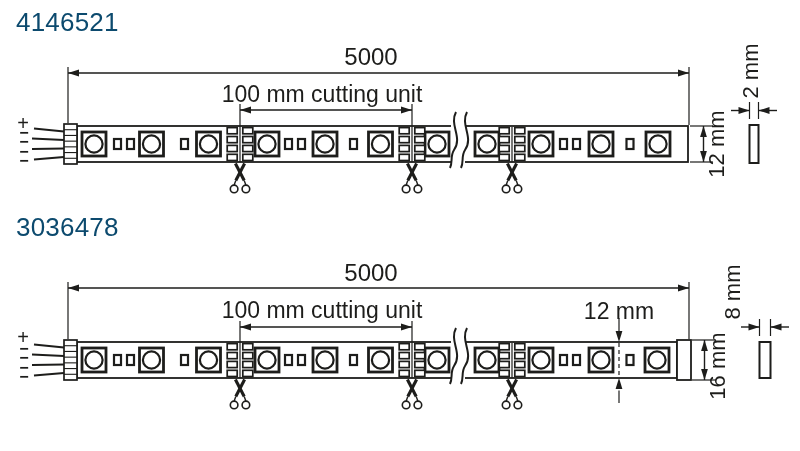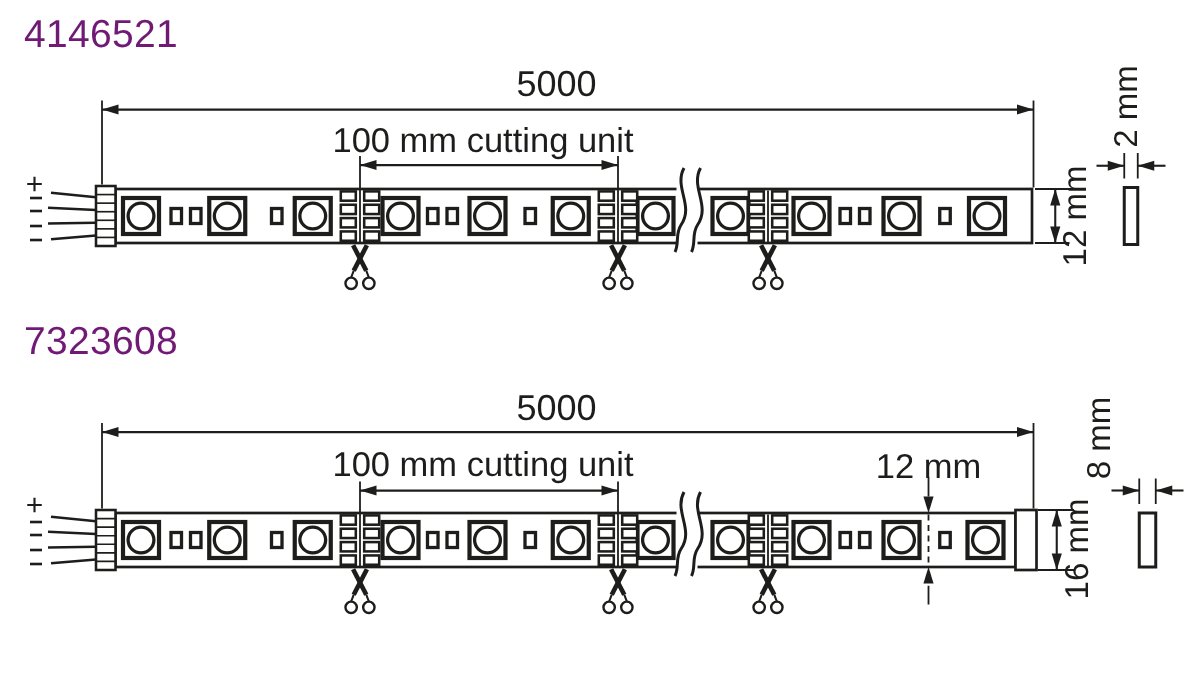--- a/index.html
+++ b/index.html
@@ -2,21 +2,21 @@
 <html><head>
 <meta charset="utf-8">
 <style>
   html,body{margin:0;padding:0;}
   body{width:800px;height:451px;position:relative;background:#ffffff;overflow:hidden;
        font-family:"Liberation Sans","DejaVu Sans",sans-serif;}
   #diagram-canvas{position:absolute;left:0;top:0;}
   .lbl{position:absolute;color:#1d1d1b;white-space:nowrap;
        transform:translate(-50%,-50%);line-height:1;}
   .rot{transform:translate(-50%,-50%) rotate(-90deg);}
-  .title{position:absolute;color:#701a75;white-space:nowrap;font-size:26px;
+  .title{position:absolute;color:#0c4a6e;white-space:nowrap;font-size:26px;
          letter-spacing:0.2px;line-height:1;}
   .minus{font-weight:bold;}
 </style>
 </head>
 <body>
 
 <svg id="diagram-canvas" width="800" height="451" viewBox="0 0 800 451">
     <g>
       <g>
         <rect x="77" y="126" width="611" height="36" stroke="#1d1d1b" stroke-width="1.8" fill="#fff"></rect>
@@ -411,21 +411,21 @@
 <div class="lbl" style="left:371px;top:57px;font-size:24px">5000</div>
 <div class="lbl" style="left:322px;top:94px;font-size:23px">100 mm cutting unit</div>
 <div class="lbl rot" style="left:717px;top:144px;font-size:22px">12 mm</div>
 <div class="lbl rot" style="left:751px;top:71px;font-size:22px">2 mm</div>
 <div class="lbl" style="left:23px;top:123px;font-size:20px">+</div>
 <div class="lbl minus" style="left:24px;top:133px;font-size:16px">−</div>
 <div class="lbl minus" style="left:24px;top:142px;font-size:16px">−</div>
 <div class="lbl minus" style="left:24px;top:152px;font-size:16px">−</div>
 <div class="lbl minus" style="left:24px;top:161px;font-size:16px">−</div>
 
-<div class="title" style="left:16px;top:214px">7323608</div>
+<div class="title" style="left:16px;top:214px">3036478</div>
 <div class="lbl" style="left:371px;top:273px;font-size:24px">5000</div>
 <div class="lbl" style="left:322px;top:310px;font-size:23px">100 mm cutting unit</div>
 <div class="lbl" style="left:619px;top:311px;font-size:23px">12 mm</div>
 <div class="lbl rot" style="left:718px;top:366px;font-size:22px">16 mm</div>
 <div class="lbl rot" style="left:733px;top:292px;font-size:22px">8 mm</div>
 <div class="lbl" style="left:23px;top:337px;font-size:20px">+</div>
 <div class="lbl minus" style="left:24px;top:349px;font-size:16px">−</div>
 <div class="lbl minus" style="left:24px;top:358px;font-size:16px">−</div>
 <div class="lbl minus" style="left:24px;top:368px;font-size:16px">−</div>
 <div class="lbl minus" style="left:24px;top:377px;font-size:16px">−</div>

